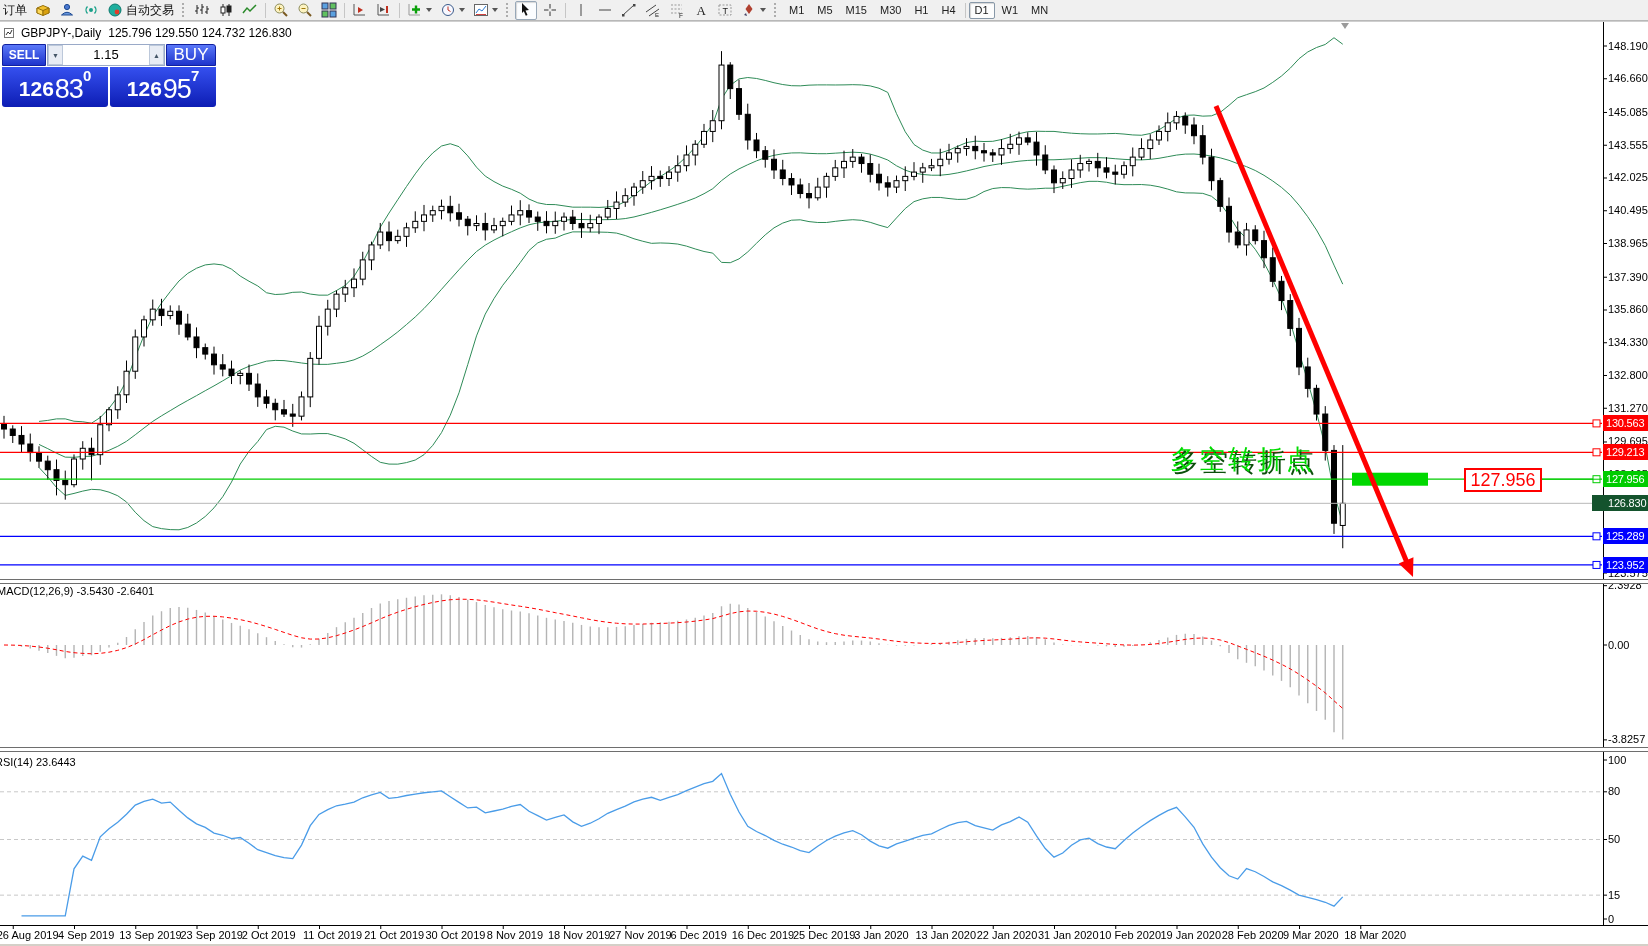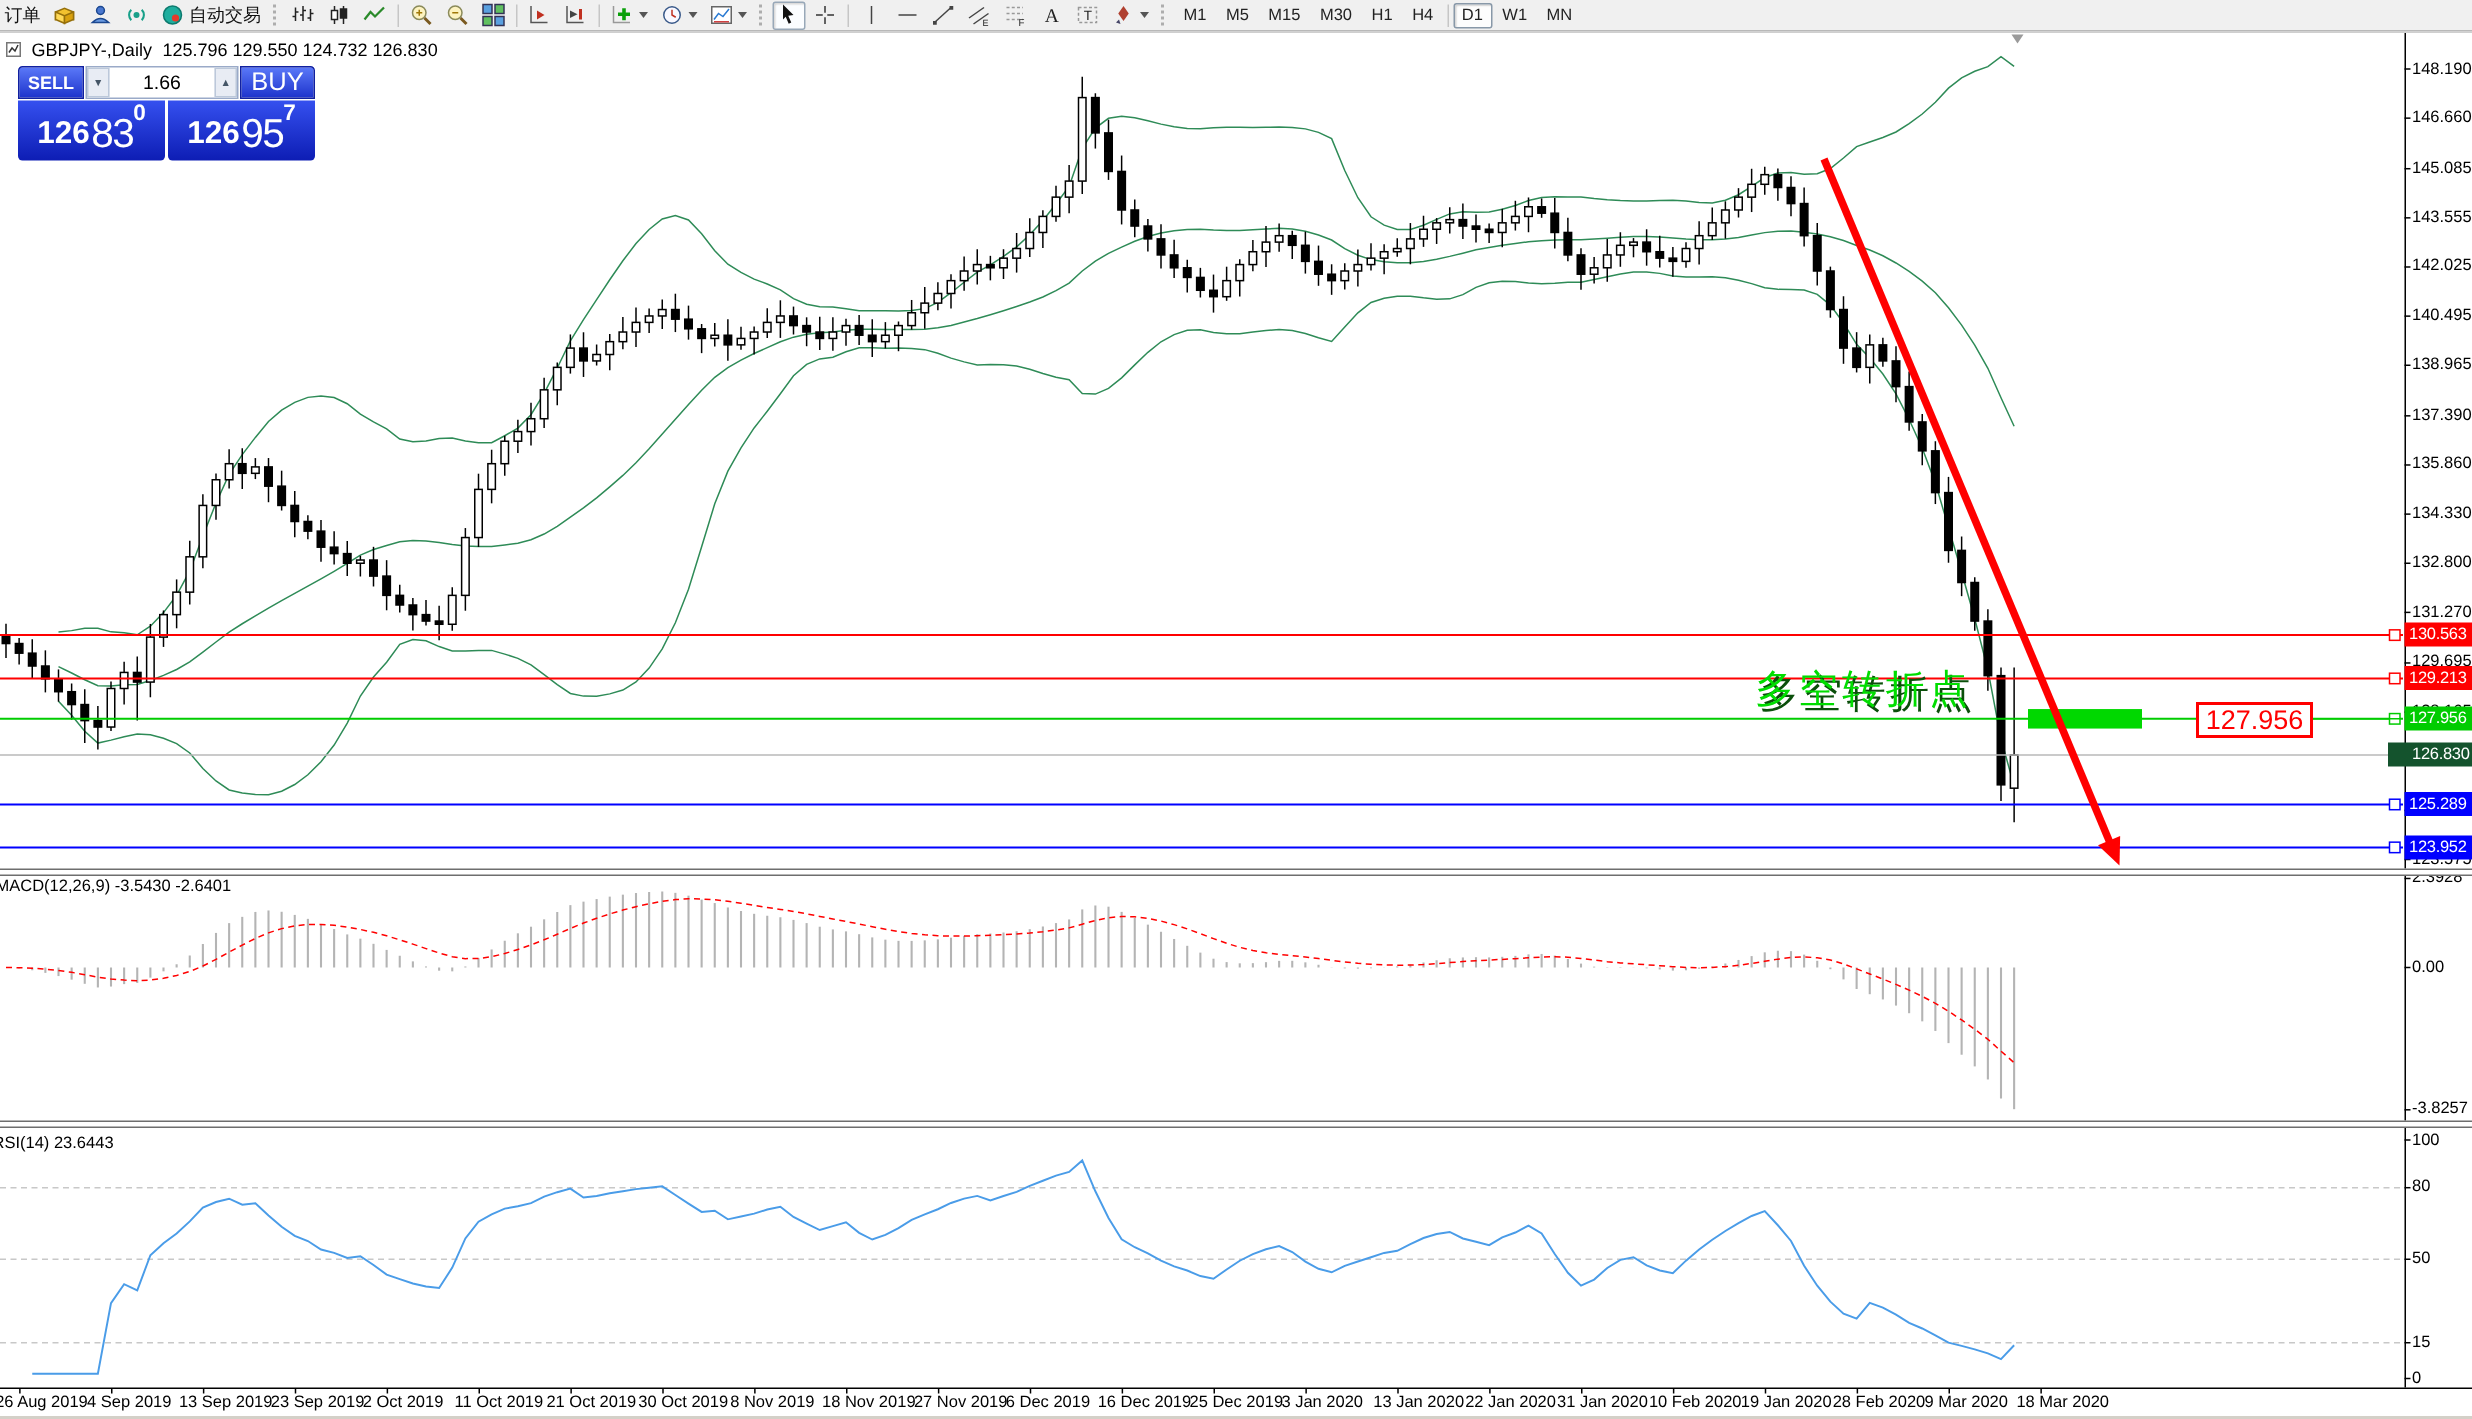--- a/index.html
+++ b/index.html
@@ -10,21 +10,21 @@
 .tbtn{height:19px;min-width:22px;display:flex;align-items:center;justify-content:center;padding:0 2px;border:1px solid transparent;border-radius:2px}
 .tbtn.pressed{border-color:#98a8b8;background:#fbfdff;box-shadow:inset 1px 1px 1px #d8d8d8}
 .tlabel{font-size:12px;color:#111;white-space:nowrap}
 .cutl{display:inline-block;margin-left:-14px;white-space:nowrap}
 .vsep{width:1px;height:15px;background:#c6c6c6;margin:0 2px;flex:0 0 1px}
 .grip{width:4px;height:14px;border-left:2px dotted #adadad;margin:0 3px;flex:0 0 4px}
 .caret{width:0;height:0;border-left:3px solid transparent;border-right:3px solid transparent;border-top:4px solid #555;margin-left:3px}
 .tf{font-size:11px;color:#222;padding:1px 5px;border:1px solid transparent;border-radius:2px;line-height:13px}
 .tf.on{background:#fdfdfd;border-color:#8898a8;box-shadow:inset 1px 1px 1px #d4d4d4}
 .chart-title{position:absolute;top:26px;left:4px;display:flex;align-items:center;gap:7px;font-size:12px;color:#000;z-index:5}
-.trade-panel{position:absolute;top:44px;left:12px;width:198px;z-index:6}
+.trade-panel{position:absolute;top:44px;left:2px;width:214px;z-index:6}
 .tp-row1{display:flex;height:22px}
 .btn-sell{width:44px;background:linear-gradient(#5a78f8,#1e34cc);color:#fff;font-size:12px;font-weight:bold;display:flex;align-items:center;justify-content:center;border:1px solid #1020a0;border-radius:3px 0 0 0}
 .btn-buy{width:50px;background:linear-gradient(#5a78f8,#1e34cc);color:#fff;font-size:17px;font-weight:normal;display:flex;align-items:center;justify-content:center;border:1px solid #1020a0;border-radius:0 3px 0 0}
 .spinner{flex:1;margin:0 1px;background:#fff;border:1px solid #9aaac8;display:flex;align-items:stretch}
 .spin-btn{width:15px;background:#e8ecf4;border:1px solid #bcc8da;font-size:7px;color:#456;display:flex;align-items:center;justify-content:center}
 .spin-val{flex:1;text-align:center;font-size:13px;line-height:20px;color:#000}
 .tp-row2{display:flex;height:40px;margin-top:1px}
 .price-pane{flex:1;background:linear-gradient(#3550ef,#0d1db4);color:#fff;display:flex;align-items:flex-end;justify-content:center;padding-bottom:3px;border-radius:0 0 3px 3px}
 .price-pane.left{margin-right:2px}
 .pp-small{font-size:21px;font-weight:bold;margin:0 1px 3px 0}
@@ -834,21 +834,21 @@
       </span>
     <span>GBPJPY-,Daily</span>
     <span>125.796 129.550 124.732 126.830</span>
   </div>
 
   <div class="trade-panel">
     <div class="tp-row1">
       <div class="btn-sell">SELL</div>
       <div class="spinner">
         <div class="spin-btn">▼</div>
-        <div class="spin-val">1.66</div>
+        <div class="spin-val">1.15</div>
         <div class="spin-btn">▲</div>
       </div>
       <div class="btn-buy">BUY</div>
     </div>
     <div class="tp-row2">
       <div class="price-pane left">
         <span class="pp-small">126</span>
         <span class="pp-big">83</span>
         <span class="pp-sup">0</span>
       </div>

